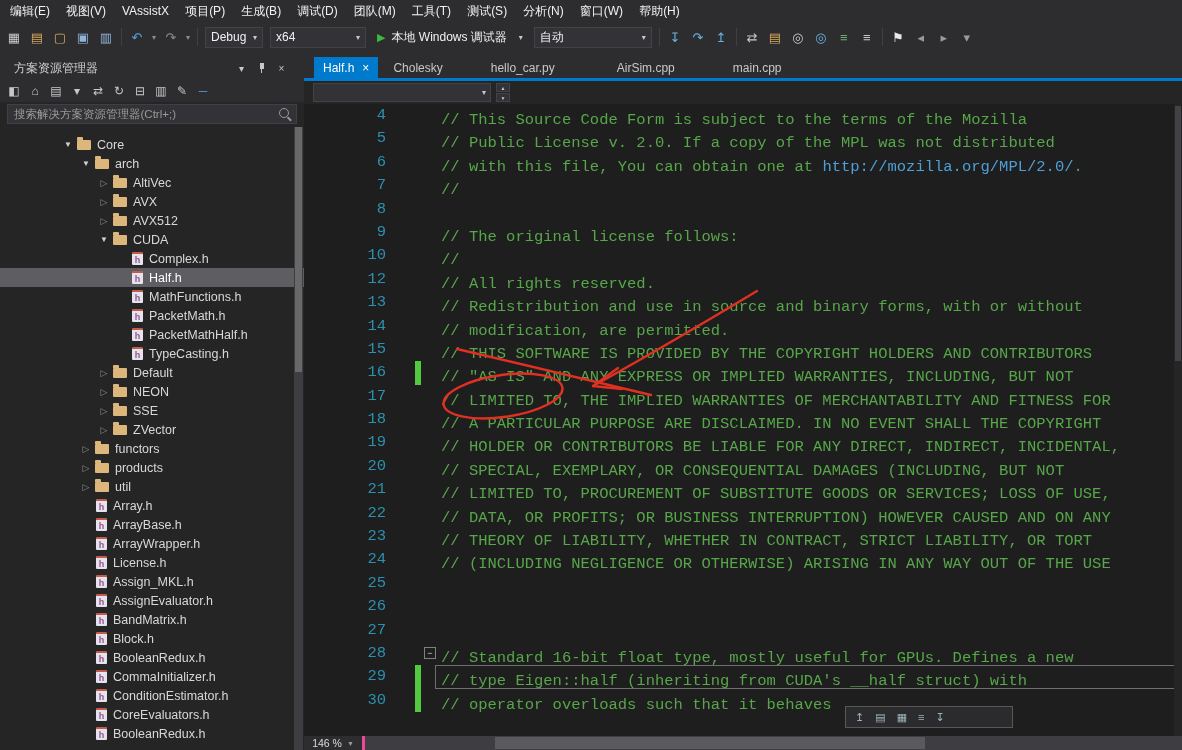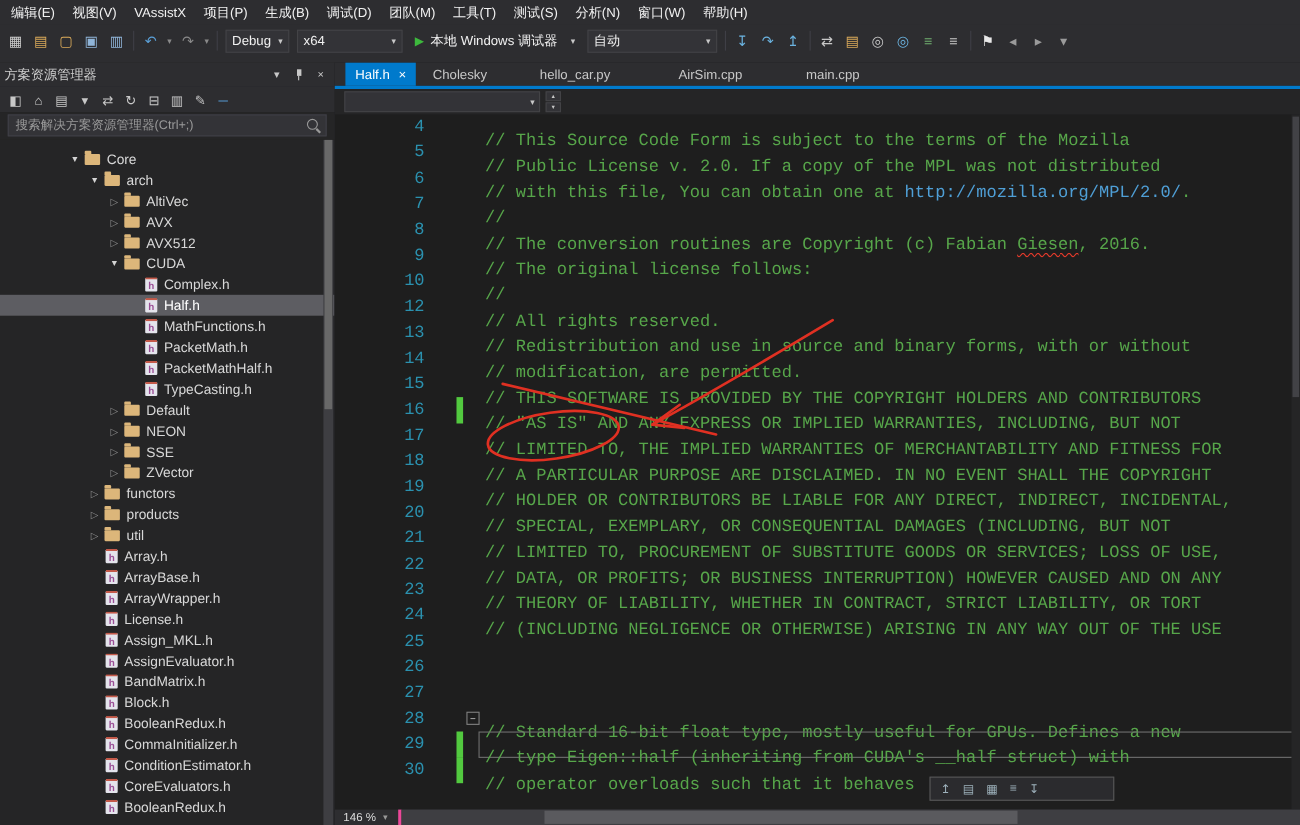--- a/index.html
+++ b/index.html
@@ -20,21 +20,21 @@
   .tb-sep{width:1px;height:18px;background:#3f3f46;margin:0 3px;flex:none}
   .tb-combo{height:21px;background:#333337;border:1px solid #434346;display:flex;align-items:center;
             justify-content:space-between;font-size:12px;padding:0 5px;margin:0 3px;color:#f1f1f1;flex:none;box-sizing:border-box}
   .tb-combo-a{color:#c8c8c8;font-size:8px;margin-left:6px}
   .tb-run{height:22px;display:flex;align-items:center;gap:6px;padding:0 7px;font-size:12px;flex:none;white-space:nowrap}
   .play{color:#3db93d;font-size:11px}
 
   
   .panel{position:absolute;top:57px;left:0;width:304px;bottom:0;background:#252526;display:flex;flex-direction:column;z-index:4}
   .panel-header{height:22px;display:flex;align-items:center;font-size:12px;color:#d0d0d0;
-                padding:0 4px;background:#2d2d30;flex:none}
+                padding:0 14px;background:#2d2d30;flex:none}
   .panel-header .title{flex:1;white-space:nowrap;overflow:hidden}
   .ph-icon{width:17px;height:16px;display:flex;align-items:center;justify-content:center;font-size:10px;color:#c8c8c8}
   .pin-icon-shape{position:relative;width:10px;height:13px}
   .pin-icon-shape::before{content:"";position:absolute;left:3px;top:1px;width:4px;height:6px;background:#c8c8c8}
   .pin-icon-shape::after{content:"";position:absolute;left:4.5px;top:7px;width:1px;height:4px;background:#c8c8c8}
   .panel-tools{height:23px;display:flex;align-items:center;gap:1px;padding:0 4px;background:#2d2d30;flex:none}
   .pt-icon{width:20px;height:19px;display:flex;align-items:center;justify-content:center;font-size:12px;color:#c8c8c8}
   .search-row{height:25px;padding:2px 7px;background:#252526;flex:none;box-sizing:border-box}
   .search-wrap{position:relative;height:20px}
   .search-input{width:100%;height:20px;background:#333337;border:1px solid #3f3f46;color:#cccccc;
@@ -72,21 +72,21 @@
   .spin-btn{width:14px;height:9px;background:#333337;border:1px solid #434346;font-size:5px;color:#c8c8c8;
             display:flex;align-items:center;justify-content:center;box-sizing:border-box}
 
   .code{position:absolute;top:47px;left:0;right:0;bottom:14px;overflow:hidden;
         font-family:"Liberation Mono","DejaVu Sans Mono",monospace;font-size:15.5px}
   .crow{position:relative;height:23.4px}
   .lnum{position:absolute;left:0;top:0;width:82px;text-align:right;color:#2b91af;line-height:23.4px}
   .chgbar{position:absolute;left:111px;top:0;width:6px;height:100%;background:#52c93f}
   .foldbox{position:absolute;left:120px;top:5.5px;width:12px;height:12px;border:1px solid #808080;color:#d4d4d4;
            font-size:9px;line-height:10px;text-align:center;background:#1e1e1e;box-sizing:border-box;font-family:"Liberation Sans",sans-serif}
-  .ctext{position:absolute;left:137px;top:13px;white-space:pre;line-height:23.4px}
+  .ctext{position:absolute;left:137px;top:5px;white-space:pre;line-height:23.4px}
   .seg-c{color:#57a64a}
   .seg-lk{color:#4f9fd6;text-underline-offset:2px}
   .seg-sq{color:#57a64a;text-decoration:underline;text-decoration-style:wavy;text-decoration-color:#e5392a;
           text-decoration-thickness:1px;text-underline-offset:4px}
   .curline{position:absolute;left:131px;top:0;right:0;height:100%;border:1px solid #6f6f6f;box-sizing:border-box}
 
   .popup{position:absolute;left:541px;top:649px;width:168px;height:22px;background:#2b2b2e;border:1px solid #585858;
          display:flex;align-items:center;gap:11px;padding:0 9px;z-index:20;box-sizing:border-box}
   .pi{font-size:11px;color:#9fb3bd}
 
@@ -406,21 +406,20 @@
       <div class="crow">
         <div class="lnum">6</div>
         <div class="ctext"><span class="seg-c">// with this file, You can obtain one at </span><span class="seg-lk">http://mozilla.org/MPL/2.0/</span><span class="seg-c">.</span></div>
       </div>
       <div class="crow">
         <div class="lnum">7</div>
         <div class="ctext"><span class="seg-c">//</span></div>
       </div>
       <div class="crow">
         <div class="lnum">8</div>
-        <div class="ctext"><span class="seg-c">// The conversion routines are Copyright (c) Fabian </span><span class="seg-c seg-sq">Giesen</span><span class="seg-c">, 2016.</span></div>
       </div>
       <div class="crow">
         <div class="lnum">9</div>
         <div class="ctext"><span class="seg-c">// The original license follows:</span></div>
       </div>
       <div class="crow">
         <div class="lnum">10</div>
         <div class="ctext"><span class="seg-c">//</span></div>
       </div>
       <div class="crow">

